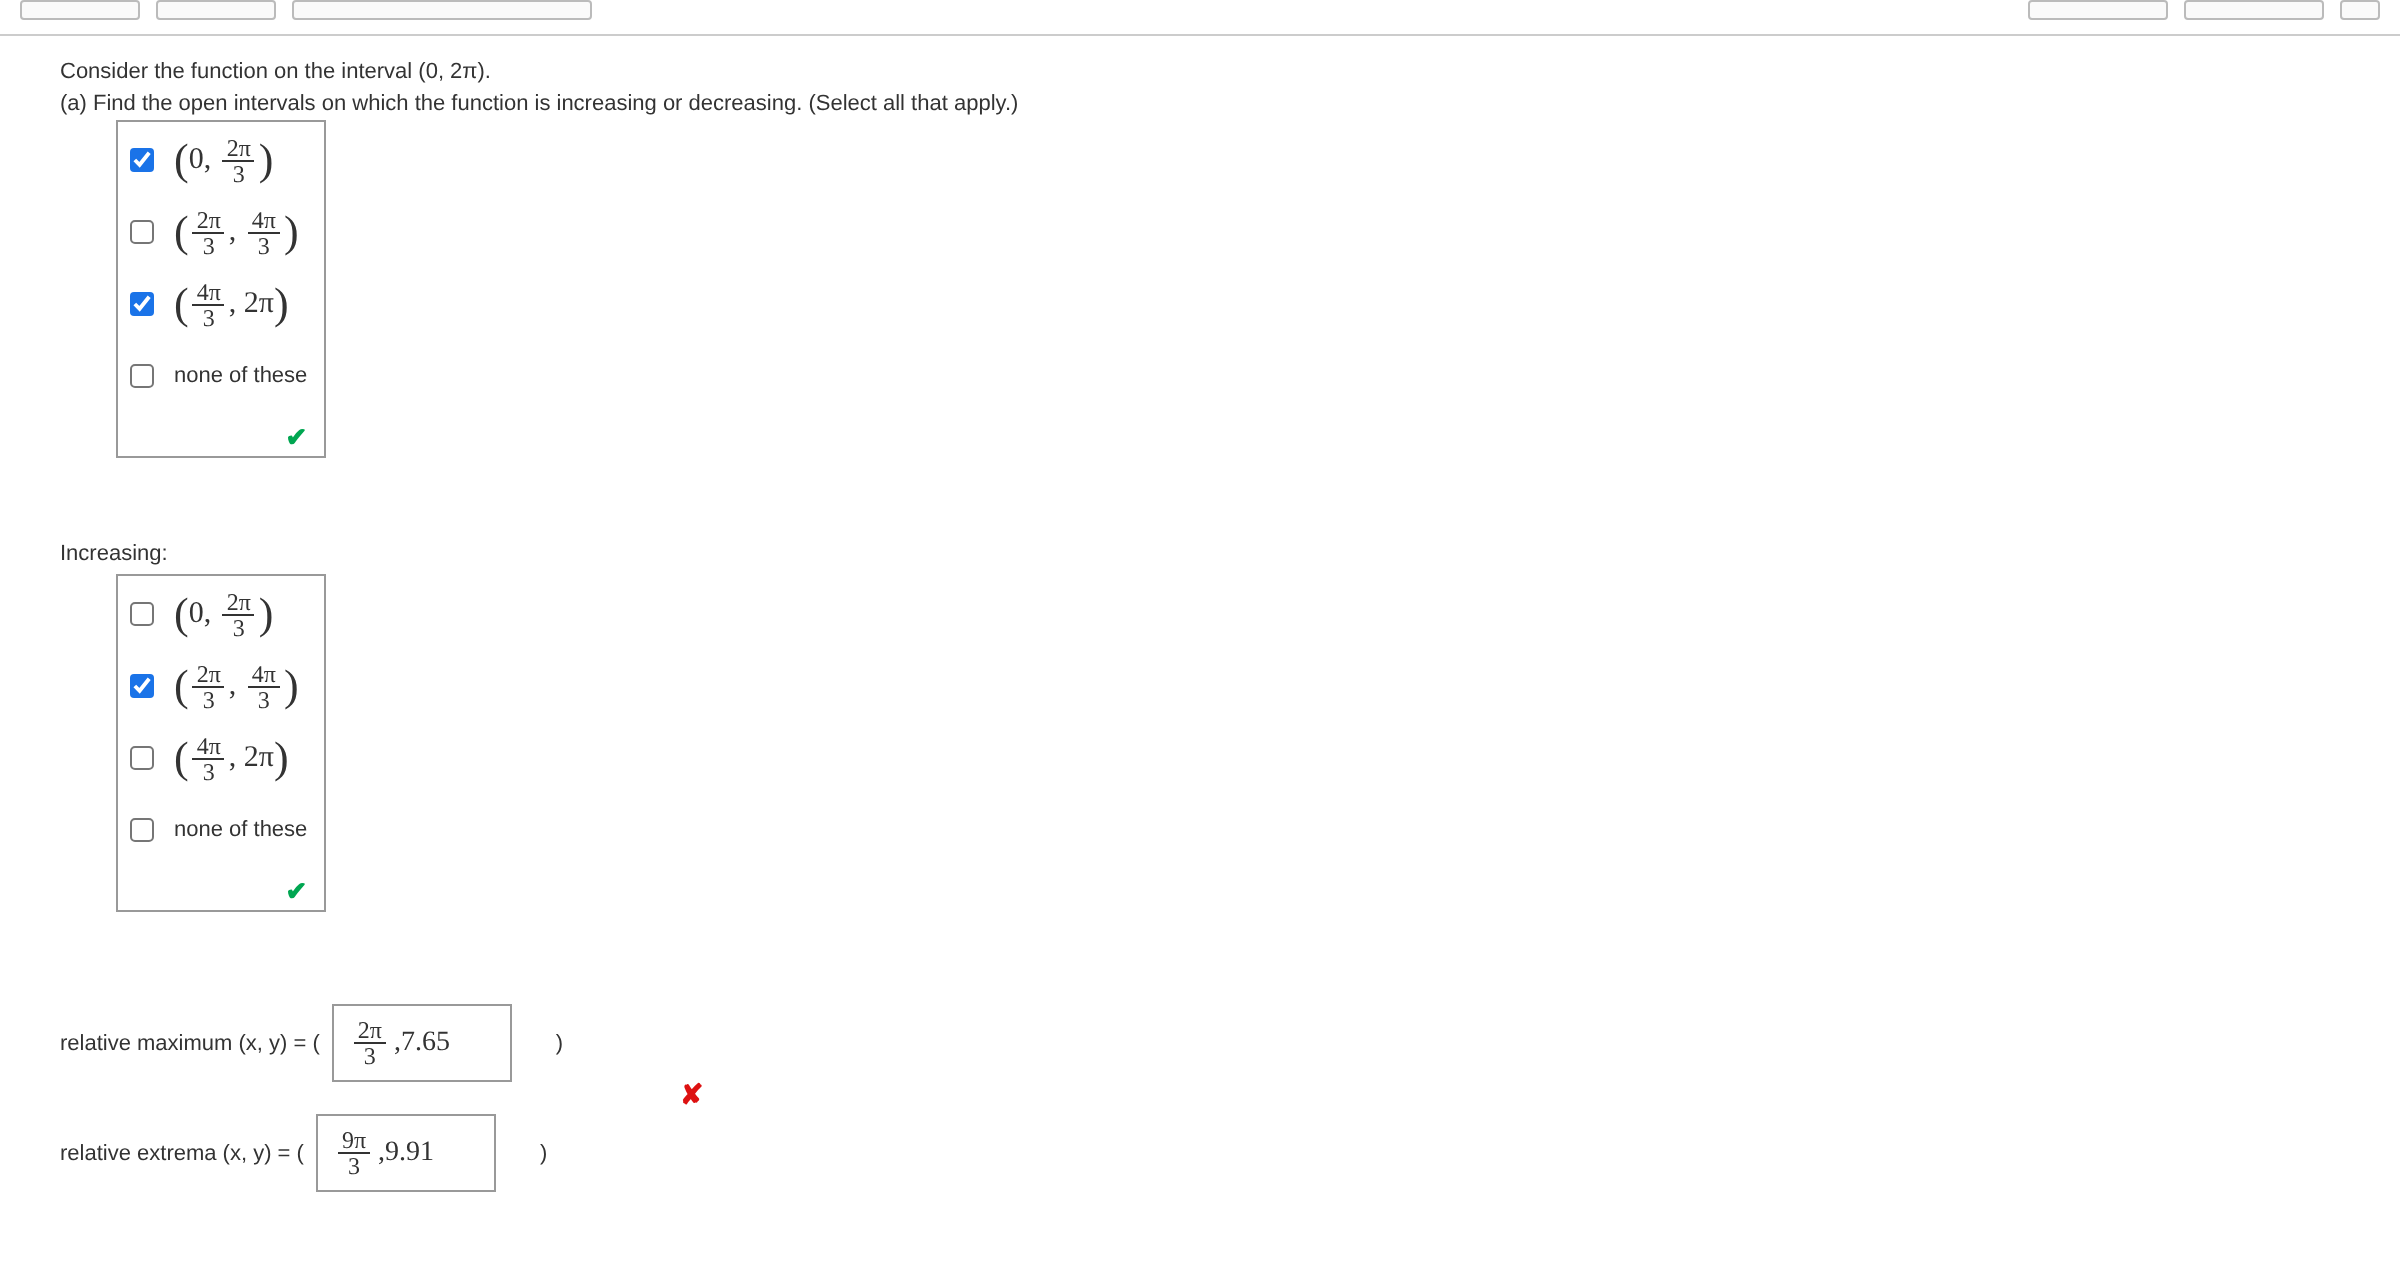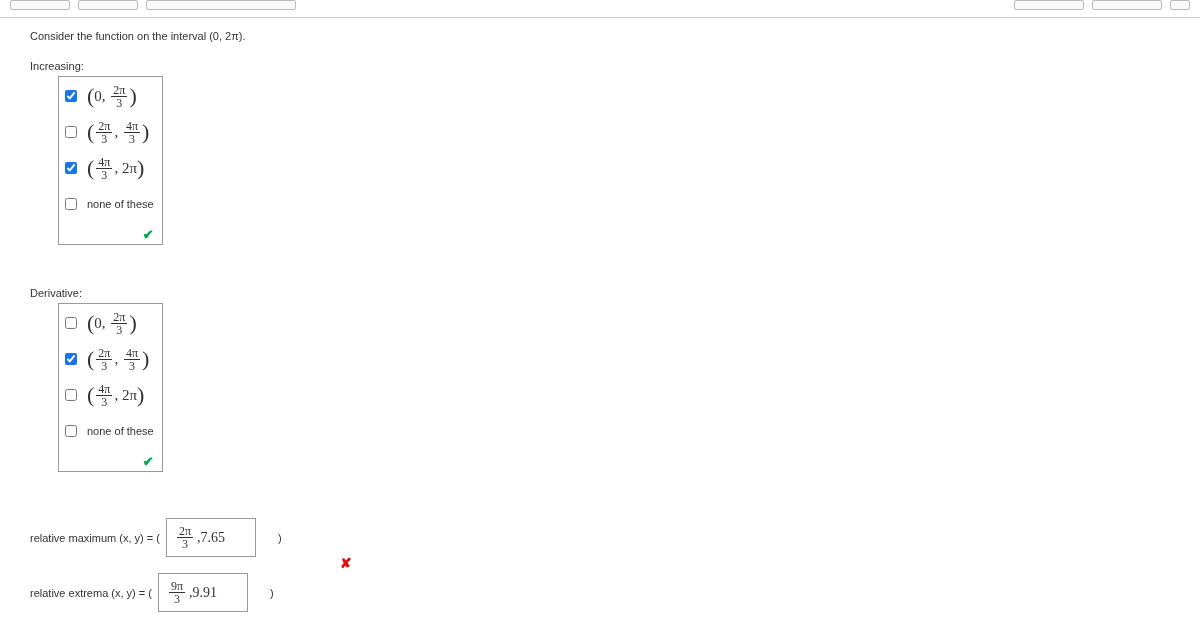--- a/index.html
+++ b/index.html
@@ -27,21 +27,21 @@
     border-radius: 2px;
     height: 10px;
     background: #fafafa;
   }
   .tb-box.sm { width: 60px; }
   .tb-box.md { width: 150px; }
   .tb-box.lg { width: 70px; }
   .content {
     padding: 12px 30px 20px 30px;
   }
-  .problem-intro { margin-bottom: 18px; }
+  .problem-intro { margin-bottom: 2px; }
   .indent { margin-left: 28px; }
   .fx-line { margin: 4px 0 8px 0; }
   .fi { font-style: italic; }
   .part-line { margin: 4px 0 2px 0; }
   .label { margin: 2px 0 4px 0; }
   .choice-box {
     border: 1px solid #999;
     display: inline-block;
     padding: 6px 8px 2px 6px;
     position: relative;
@@ -131,21 +131,21 @@
     <div class="tb-box lg"></div>
     <div class="tb-box sm" style="width:20px"></div>
   </div>
 </div>
 
 <div class="content">
 
   <div class="problem-intro">Consider the function on the interval (0, 2π).</div>
 
 
-  <div class="indent label">Increasing:</div>
+  <div class="indent part-line">(a) Find the open intervals on which the function is increasing or decreasing. (Select all that apply.)</div>
 
   <div class="indent">
     <div class="choice-box">
 
       <div class="choice-row">
         <input type="checkbox" checked="" style="">
         <span class="expr">
           <span class="paren">(</span><span>0</span>,&nbsp;
           <span class="frac">
               <span class="num">2π</span>
@@ -188,21 +188,21 @@
         <input type="checkbox" style="">
         <span>none of these</span>
       </div>
 
       <div class="check-corner">✔</div>
     </div>
   </div>
 
   <div class="section-gap"></div>
 
-  <div class="indent label">Derivative:</div>
+  <div class="indent label">Increasing:</div>
 
   <div class="indent">
     <div class="choice-box">
 
       <div class="choice-row">
         <input type="checkbox" style="">
         <span class="expr">
           <span class="paren">(</span><span>0</span>,&nbsp;
           <span class="frac">
               <span class="num">2π</span>

